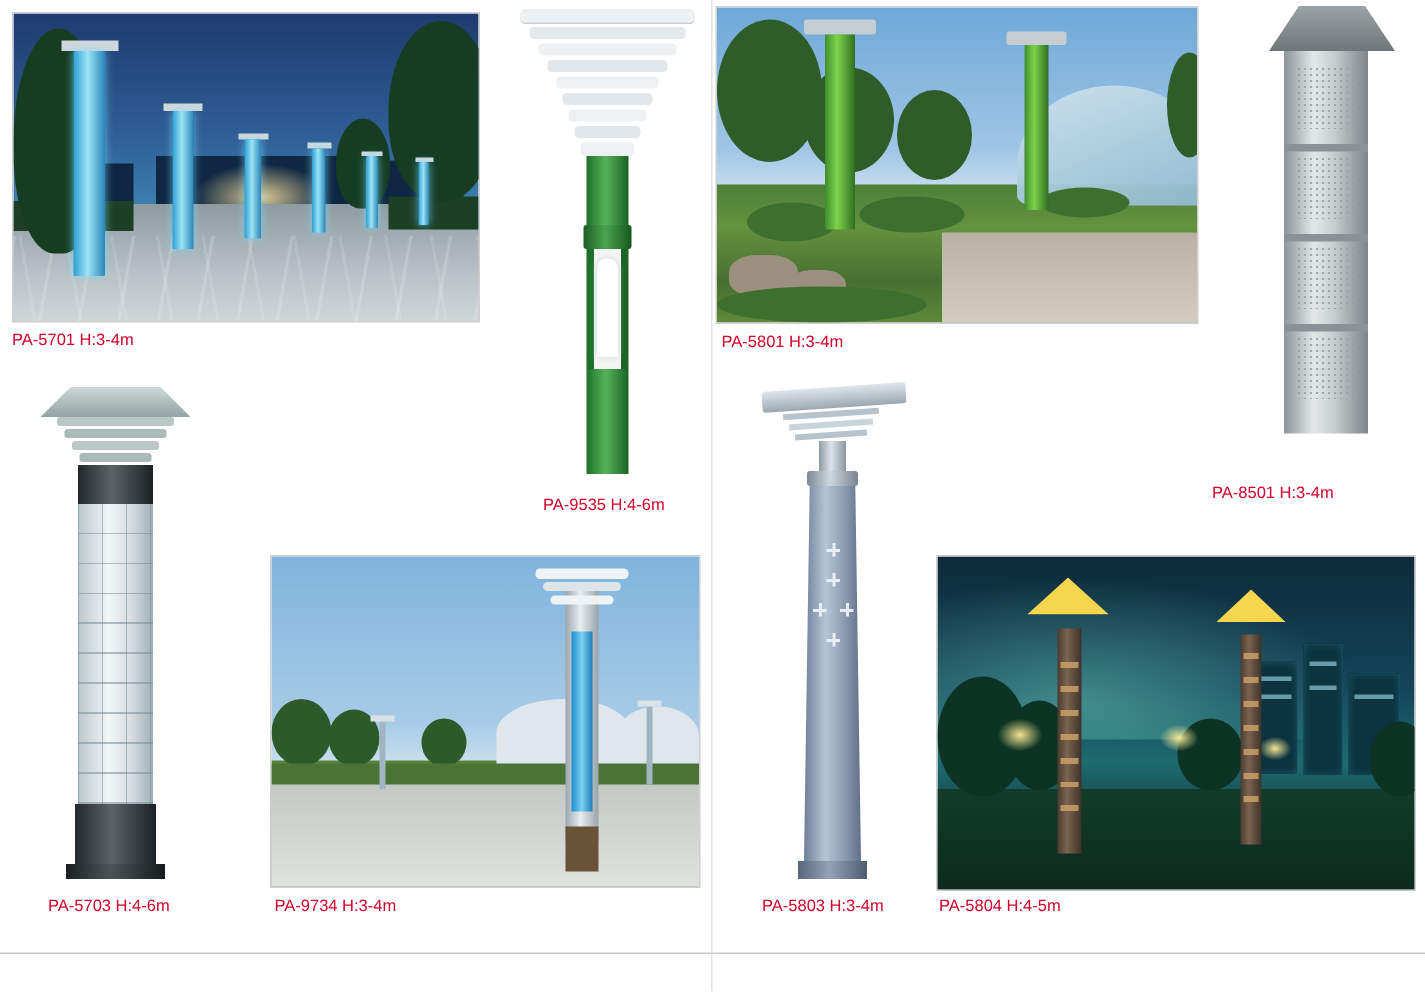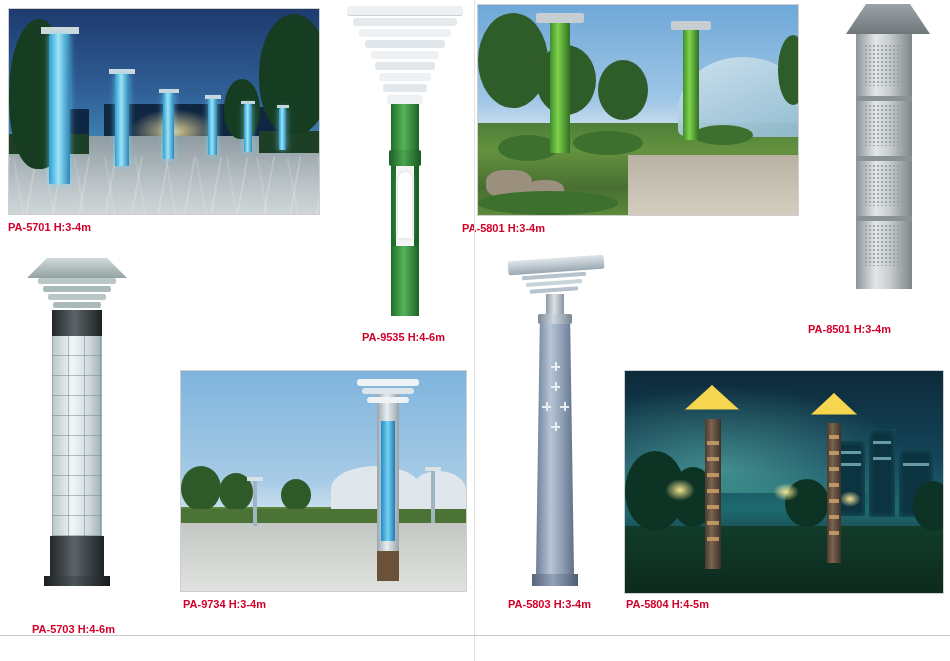--- a/index.html
+++ b/index.html
@@ -11,21 +11,21 @@
     overflow:hidden;
   }
   .page{position:absolute;left:0;top:0;width:950px;height:661px;}
 
   
   .photo{position:absolute;overflow:hidden;border:1px solid #cfcfcf;background:#ddd;}
 
   .caption{
     position:absolute;
     font-size:11px;
-    font-weight:bold;
+    font-weight:normal;
     color:#d3002a;
     white-space:nowrap;
     letter-spacing:0px;
   }
 
   
   .redtext{
     position:absolute;
     color:#d3002a;
     font-size:9px;
@@ -184,21 +184,21 @@
     <div class="bush" style="left:215px;top:120px;width:60px;height:20px;"></div>
     <div class="rock" style="left:8px;top:165px;width:46px;height:28px;"></div>
     <div class="rock" style="left:48px;top:175px;width:38px;height:24px;"></div>
     <div class="bush" style="left:0px;top:186px;width:140px;height:24px;"></div>
 
     <div class="polecap" style="left:58px;top:8px;width:48px;height:10px;border-radius:2px;"></div>
     <div class="pole" style="left:72px;top:18px;width:20px;height:130px;"></div>
     <div class="polecap" style="left:193px;top:16px;width:40px;height:9px;border-radius:2px;"></div>
     <div class="pole" style="left:205px;top:25px;width:16px;height:110px;"></div>
   </div>
-  <div class="caption" style="left:462px;top:222px;">PA-5801 H:3-4m</div>
+  <div class="caption" style="left:481px;top:222px;">PA-5801 H:3-4m</div>
 
   <div class="prod" style="left:838px;top:4px;width:100px;height:300px;">
     <div class="cap" style="left:0px;top:0px;width:100px;height:30px;
         background:linear-gradient(180deg,#9ba3a6,#6e767a);
         clip-path:polygon(8% 100%,92% 100%,72% 0,28% 0);"></div>
     <div class="shaft" style="left:18px;top:30px;width:56px;height:255px;
         background:linear-gradient(90deg,#8d9497,#e3e7e8 35%,#c7ccce 60%,#7e8588);"></div>
 
     <div style="position:absolute;left:26px;top:40px;width:40px;height:42px;
         background:radial-gradient(#9aa1a4 0.8px, rgba(0,0,0,0) 1px) 0 0/4px 4px;opacity:.9;"></div>
@@ -233,21 +233,21 @@
         background:linear-gradient(90deg,#b9c6ca,#f2f6f7 40%,#d7dee1 70%,#9fb0b5);"></div>
     <div style="position:absolute;left:30px;top:86px;width:50px;height:200px;
         background:repeating-linear-gradient(0deg, rgba(120,140,150,.55) 0 1px, rgba(0,0,0,0) 1px 20px),
                    repeating-linear-gradient(90deg, rgba(120,140,150,.55) 0 1px, rgba(0,0,0,0) 1px 16px);"></div>
 
     <div class="shaft" style="left:28px;top:286px;width:54px;height:40px;
         background:linear-gradient(90deg,#23272a,#5b6468 45%,#1d2124);"></div>
     <div class="shaft" style="left:22px;top:326px;width:66px;height:10px;
         background:linear-gradient(90deg,#1c2023,#4c5458 45%,#171b1e);"></div>
   </div>
-  <div class="caption" style="left:32px;top:598px;margin-top:25px;">PA-5703 H:4-6m</div>
+  <div class="caption" style="left:32px;top:598px;">PA-5703 H:4-6m</div>
 
   <div class="photo sc5704" style="left:180px;top:370px;width:285px;height:220px;">
     <div class="grass"></div>
     <div class="pave" style="left:0;top:150px;width:285px;height:70px;"></div>
     <div class="bldg" style="left:150px;top:95px;width:90px;height:45px;"></div>
     <div class="bldg" style="left:230px;top:100px;width:55px;height:40px;"></div>
     <div class="tree" style="left:0px;top:95px;width:40px;height:45px;"></div>
     <div class="tree" style="left:38px;top:102px;width:34px;height:38px;"></div>
     <div class="tree" style="left:100px;top:108px;width:30px;height:32px;"></div>
     <div style="position:absolute;left:0;top:138px;width:285px;height:14px;background:#4a7335;"></div>

